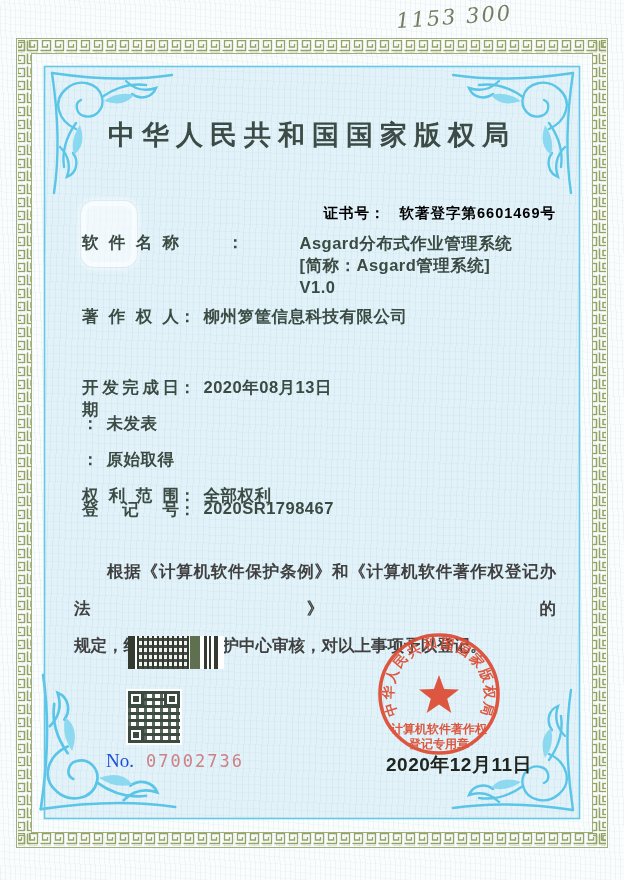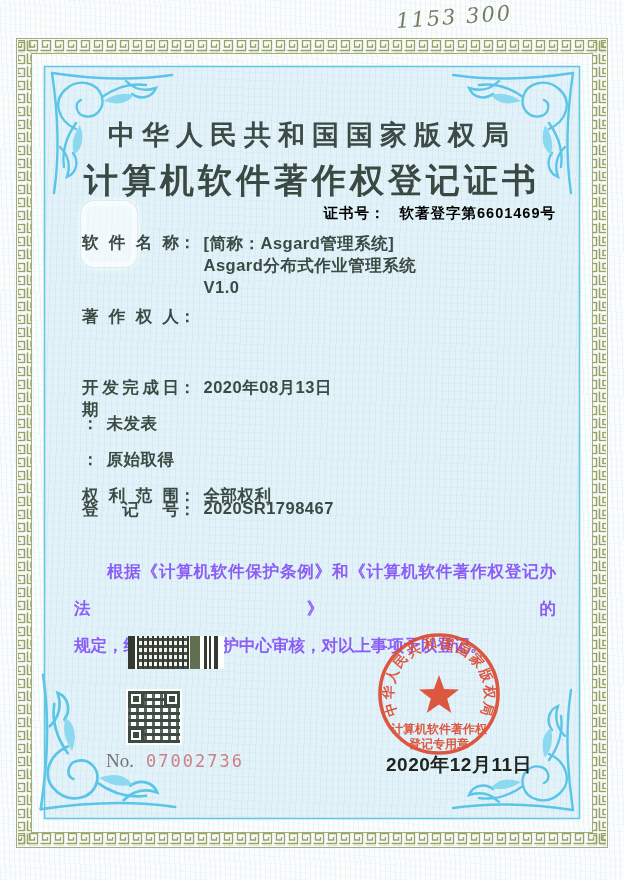--- a/index.html
+++ b/index.html
@@ -54,21 +54,21 @@
   }
   .certno .gap{display:inline-block;width:14px;}
   .row{position:absolute;left:82px;display:flex;align-items:flex-start;
     font-size:16.5px;font-weight:700;color:#3b4a42;}
   .lbl{display:inline-block;width:97px;text-align:justify;text-align-last:justify;}
   .colon{display:inline-block;margin-right:8px;}
   .val{letter-spacing:.5px;}
   .val-lines div{line-height:22px;}
   .statement{
     position:absolute;left:74px;top:553px;width:482px;
-    font-size:16.5px;font-weight:700;color:#8b5cf6;line-height:37px;
+    font-size:16.5px;font-weight:700;color:#404040;line-height:37px;
   }
   .statement .l1{text-indent:2em;text-align:justify;text-align-last:justify;}
   .barcode{
     position:absolute;left:128px;top:636px;width:96px;height:33px;
     display:flex;background:#fff;
   }
   .bc-seg{height:100%;}
   .bc-noise{
     background-color:#eef0ee;
     background-image:
@@ -84,21 +84,21 @@
     position:relative;width:100%;height:100%;
     background-color:#fff;
     background-image:
       repeating-linear-gradient(0deg, #3c4b40 0 3px, transparent 3px 7px),
       repeating-linear-gradient(90deg, rgba(60,75,64,.85) 0 3px, transparent 3px 8px);
   }
   .fp{position:absolute;width:16px;height:16px;border:3px solid #3c4b40;background:#fff;box-sizing:border-box;}
   .fp::after{content:"";position:absolute;inset:2px;background:#3c4b40;}
   .fp-tl{left:0;top:0;} .fp-tr{right:0;top:0;} .fp-bl{left:0;bottom:0;}
   .serial{position:absolute;left:106px;top:750px;display:flex;align-items:baseline;}
-  .serial-prefix{font-family:"Liberation Serif", serif;font-size:19px;color:#737373;}
+  .serial-prefix{font-family:"Liberation Serif", serif;font-size:19px;color:#1d4ed8;}
   .serial-number{
     margin-left:12px;font-family:"DejaVu Sans Mono", monospace;font-size:17px;
     color:#cd8086;letter-spacing:2px;transform:scaleY(1.08);font-weight:500;
   }
   .seal{position:absolute;left:374px;top:629px;width:130px;height:130px;opacity:.92;}
   .issue-date{
     position:absolute;left:376px;top:752px;width:156px;text-align:right;
     font-size:19px;font-weight:700;color:#20251f;letter-spacing:.5px;
   }
 </style>
@@ -186,39 +186,39 @@
   <rect x="44.5" y="66.5" width="535" height="752" fill="none" stroke="#66c8e6" stroke-width="1.6"></rect>
 </svg>
 
 <div class="content">
 
   <div class="handwritten">1153 300</div>
 
   <div class="emboss"></div>
 
   <div class="issuer">中华人民共和国国家版权局</div>
-  <div class="cert-title">计算机软件著作权登记证书</div>
 
   <div class="certno">
     <span>证书号：</span><span class="gap"></span><span>软著登字第6601469号</span>
   </div>
 
-  <div class="row" style="top:232px;">
+  <div class="row" style="top:232px;gap:48px;">
     <span class="lbl">软件名称</span>
       <span class="colon">：</span>
     <span class="val val-lines">
+      <div>Asgard分布式作业管理系统</div>
       <div>[简称：Asgard管理系统]</div>
-      <div>Asgard分布式作业管理系统</div>
       <div>V1.0</div>
     </span>
   </div>
 
   <div class="row" style="top:306px;">
     <span class="lbl">著作权人</span>
       <span class="colon">：</span>
+    <span class="val">柳州箩筐信息科技有限公司</span>
   </div>
 
   <div class="row" style="top:377px;">
     <span class="lbl">开发完成日期</span>
       <span class="colon">：</span>
     <span class="val">2020年08月13日</span>
   </div>
 
   <div class="row" style="top:413px;">
       <span class="colon">：</span>

